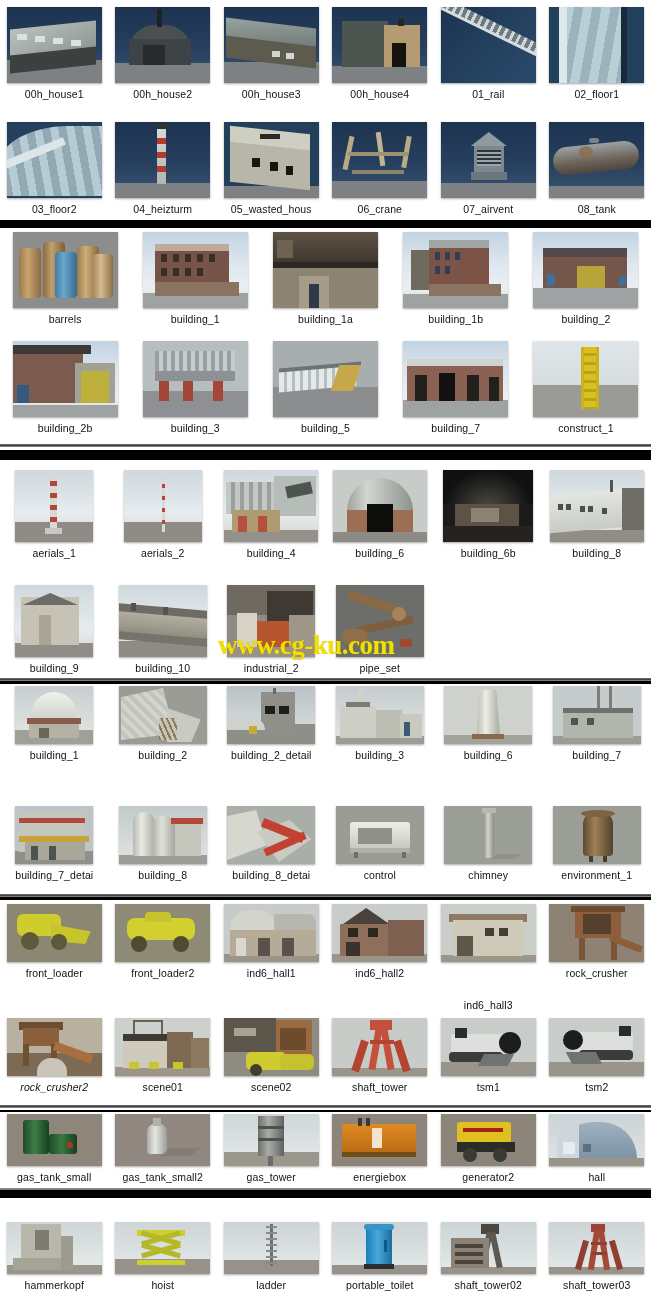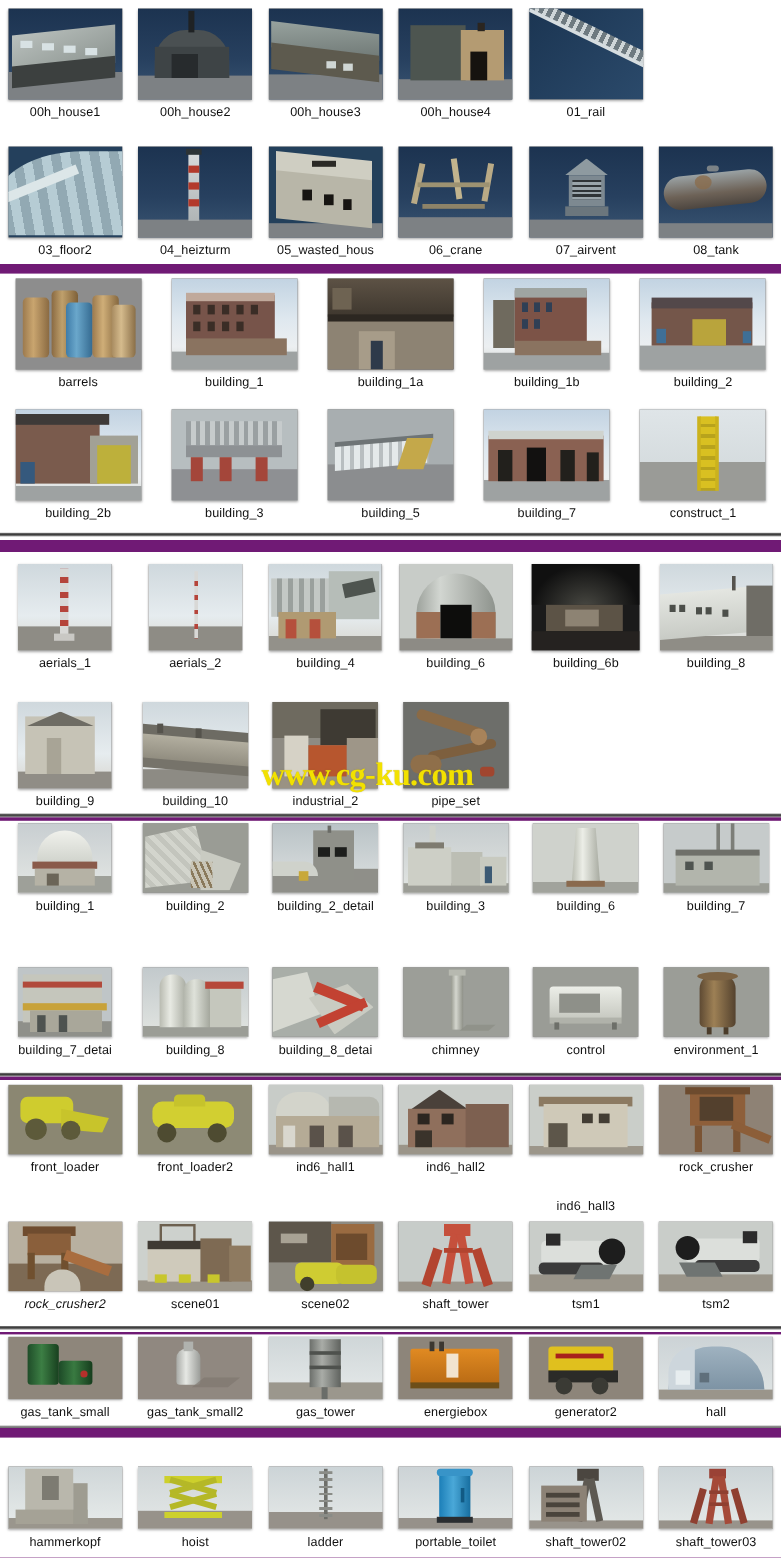--- a/index.html
+++ b/index.html
@@ -3,21 +3,21 @@
 <meta charset="utf-8">
 <style>
   html,body{margin:0;padding:0;}
   body{
     width:651px;height:1298px;
     background:#ffffff;
     font-family:"Liberation Sans", sans-serif;
     overflow:hidden;
     position:relative;
   }
-  .page{position:relative;width:651px;height:1298px;background:#701a75;}
+  .page{position:relative;width:651px;height:1298px;background:#000000;}
 
   
   .band{position:absolute;left:0;width:651px;background:#ffffff;}
   .seam{position:absolute;left:0;width:651px;height:3px;
         background:linear-gradient(to bottom,#7b7b7b,#3a3a3a 45%,#9a9a9a 100%);}
   .seam.thin{height:2px;background:linear-gradient(to bottom,#9b9b9b,#6d6d6d);}
 
   
   .row{position:relative;width:651px;display:flex;}
   .cell{position:relative;display:flex;flex-direction:column;align-items:center;}
@@ -125,20 +125,29 @@
         <div class="label">00h_house4</div>
       </div>
       <div class="cell" style="width:108.5px;">
         <div class="thumb" style="width:95px;height:76px;">
           <div class="sky" style="background:linear-gradient(135deg,#1b3552,#2b4a6b);"></div>
           <div class="bx" style="left:-6px;top:16px;width:120px;height:10px;background:repeating-linear-gradient(90deg,#cfd6d8 0 3px,#6e7a80 3px 7px);transform:rotate(26deg);"></div>
           <div class="bx" style="left:-6px;top:26px;width:120px;height:3px;background:#d6dde0;transform:rotate(26deg);"></div>
         </div>
         <div class="label">01_rail</div>
       </div>
+      <div class="cell" style="width:108.5px;">
+        <div class="thumb" style="width:95px;height:76px;">
+          <div class="sky" style="background:#21405c;"></div>
+          <div class="bx" style="left:16px;top:0;width:58px;height:76px;background:repeating-linear-gradient(100deg,#b9cfd6 0 9px,#9ab3bc 9px 18px);"></div>
+          <div class="bx" style="left:10px;top:0;width:8px;height:76px;background:#dde8ea;"></div>
+          <div class="bx" style="left:72px;top:0;width:6px;height:76px;background:#17293a;"></div>
+        </div>
+        <div class="label">02_floor1</div>
+      </div>
     </div>
 
     <div class="row" style="position:absolute;top:122px;left:0;">
       <div class="cell" style="width:108.5px;">
         <div class="thumb" style="width:95px;height:76px;">
           <div class="sky" style="background:#24405c;"></div>
           <div class="bx" style="left:-10px;top:4px;width:120px;height:70px;background:repeating-linear-gradient(80deg,#b6ccd4 0 8px,#92a9b3 8px 16px);border-radius:60% 0 0 0;"></div>
           <div class="bx" style="left:-10px;top:28px;width:70px;height:8px;background:#dce6e8;transform:rotate(-22deg);"></div>
         </div>
         <div class="label">03_floor2</div>
@@ -562,37 +571,37 @@
           <div class="sky" style="background:#a9aea8;"></div>
           <div class="bx" style="left:0;top:4px;width:40px;height:50px;background:#d6d8d0;clip-path:polygon(0 12%,72% 0,100% 70%,0 100%);"></div>
           <div class="bx" style="left:30px;top:14px;width:54px;height:42px;background:#c9cbc2;clip-path:polygon(0 28%,60% 0,100% 46%,40% 100%);"></div>
           <div class="bx" style="left:34px;top:20px;width:44px;height:9px;background:#c24232;transform:rotate(22deg);"></div>
           <div class="bx" style="left:36px;top:34px;width:44px;height:8px;background:#c24232;transform:rotate(-24deg);"></div>
         </div>
         <div class="label">building_8_detai</div>
       </div>
       <div class="cell" style="width:108.5px;">
         <div class="thumb" style="width:88px;height:58px;">
-          <div class="sky" style="background:#9c9e98;"></div>
-          <div class="bx" style="left:40px;top:4px;width:10px;height:48px;background:linear-gradient(90deg,#9a9c92,#d4d6ce 40%,#8e9087);"></div>
-          <div class="bx" style="left:38px;top:2px;width:14px;height:5px;background:#b7b9b0;"></div>
-          <div class="bx" style="left:50px;top:48px;width:24px;height:5px;background:#86887f;transform:skewX(-50deg);opacity:.55;"></div>
-        </div>
-        <div class="label">chimney</div>
-      </div>
-      <div class="cell" style="width:108.5px;">
-        <div class="thumb" style="width:88px;height:58px;">
           <div class="sky" style="background:#9a9c96;"></div>
           <div class="bx" style="left:14px;top:16px;width:60px;height:28px;background:linear-gradient(#eceee8,#c5c7bf);border-radius:3px;"></div>
           <div class="bx" style="left:22px;top:22px;width:34px;height:16px;background:#8e9089;"></div>
           <div class="bx" style="left:14px;top:42px;width:60px;height:5px;background:#b0b2aa;"></div>
           <div class="bx" style="left:18px;top:46px;width:4px;height:6px;background:#6d6f69;"></div>
           <div class="bx" style="left:66px;top:46px;width:4px;height:6px;background:#6d6f69;"></div>
         </div>
         <div class="label">control</div>
+      </div>
+      <div class="cell" style="width:108.5px;">
+        <div class="thumb" style="width:88px;height:58px;">
+          <div class="sky" style="background:#9c9e98;"></div>
+          <div class="bx" style="left:40px;top:4px;width:10px;height:48px;background:linear-gradient(90deg,#9a9c92,#d4d6ce 40%,#8e9087);"></div>
+          <div class="bx" style="left:38px;top:2px;width:14px;height:5px;background:#b7b9b0;"></div>
+          <div class="bx" style="left:50px;top:48px;width:24px;height:5px;background:#86887f;transform:skewX(-50deg);opacity:.55;"></div>
+        </div>
+        <div class="label">chimney</div>
       </div>
       <div class="cell" style="width:108.5px;">
         <div class="thumb" style="width:88px;height:58px;">
           <div class="sky" style="background:#9b9d97;"></div>
           <div class="bx" style="left:30px;top:6px;width:30px;height:44px;background:linear-gradient(90deg,#5e4a33,#9d8055 40%,#54422e);border-radius:12px 12px 4px 4px;"></div>
           <div class="bx" style="left:28px;top:4px;width:34px;height:7px;background:#7c6344;border-radius:50%;"></div>
           <div class="bx" style="left:36px;top:50px;width:4px;height:6px;background:#4b3c2a;"></div>
           <div class="bx" style="left:50px;top:50px;width:4px;height:6px;background:#4b3c2a;"></div>
         </div>
         <div class="label">environment_1</div>

